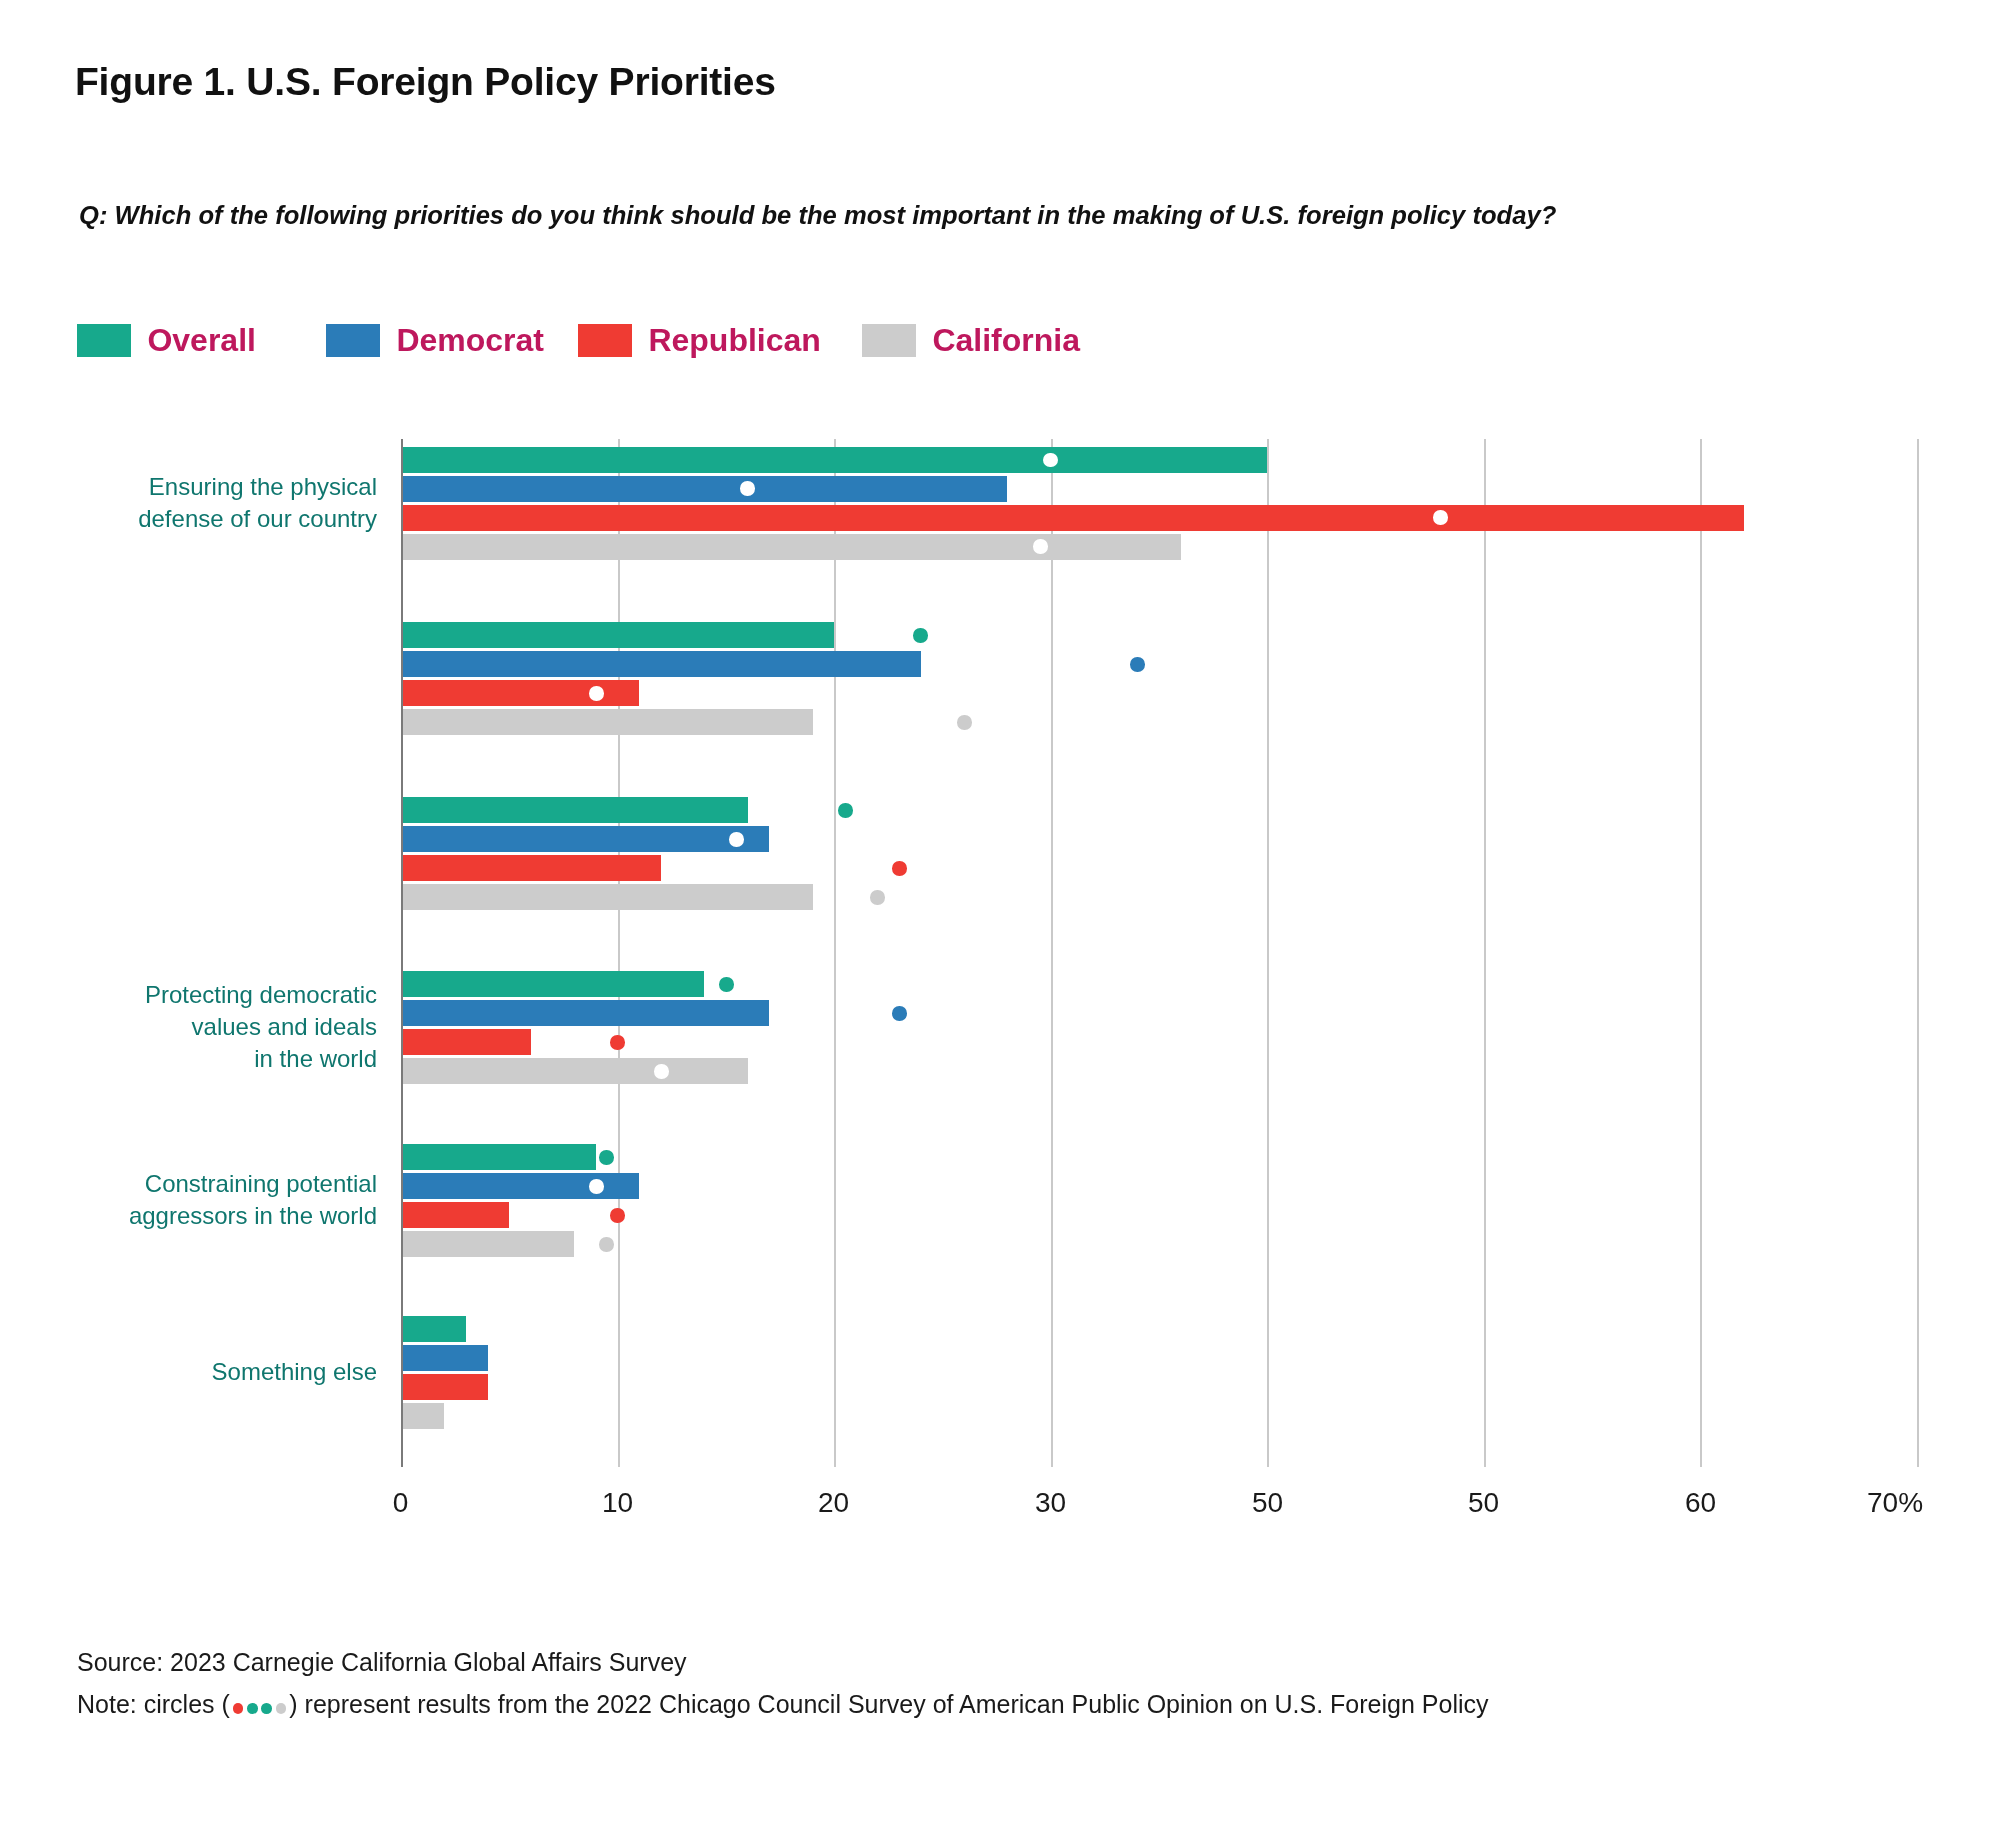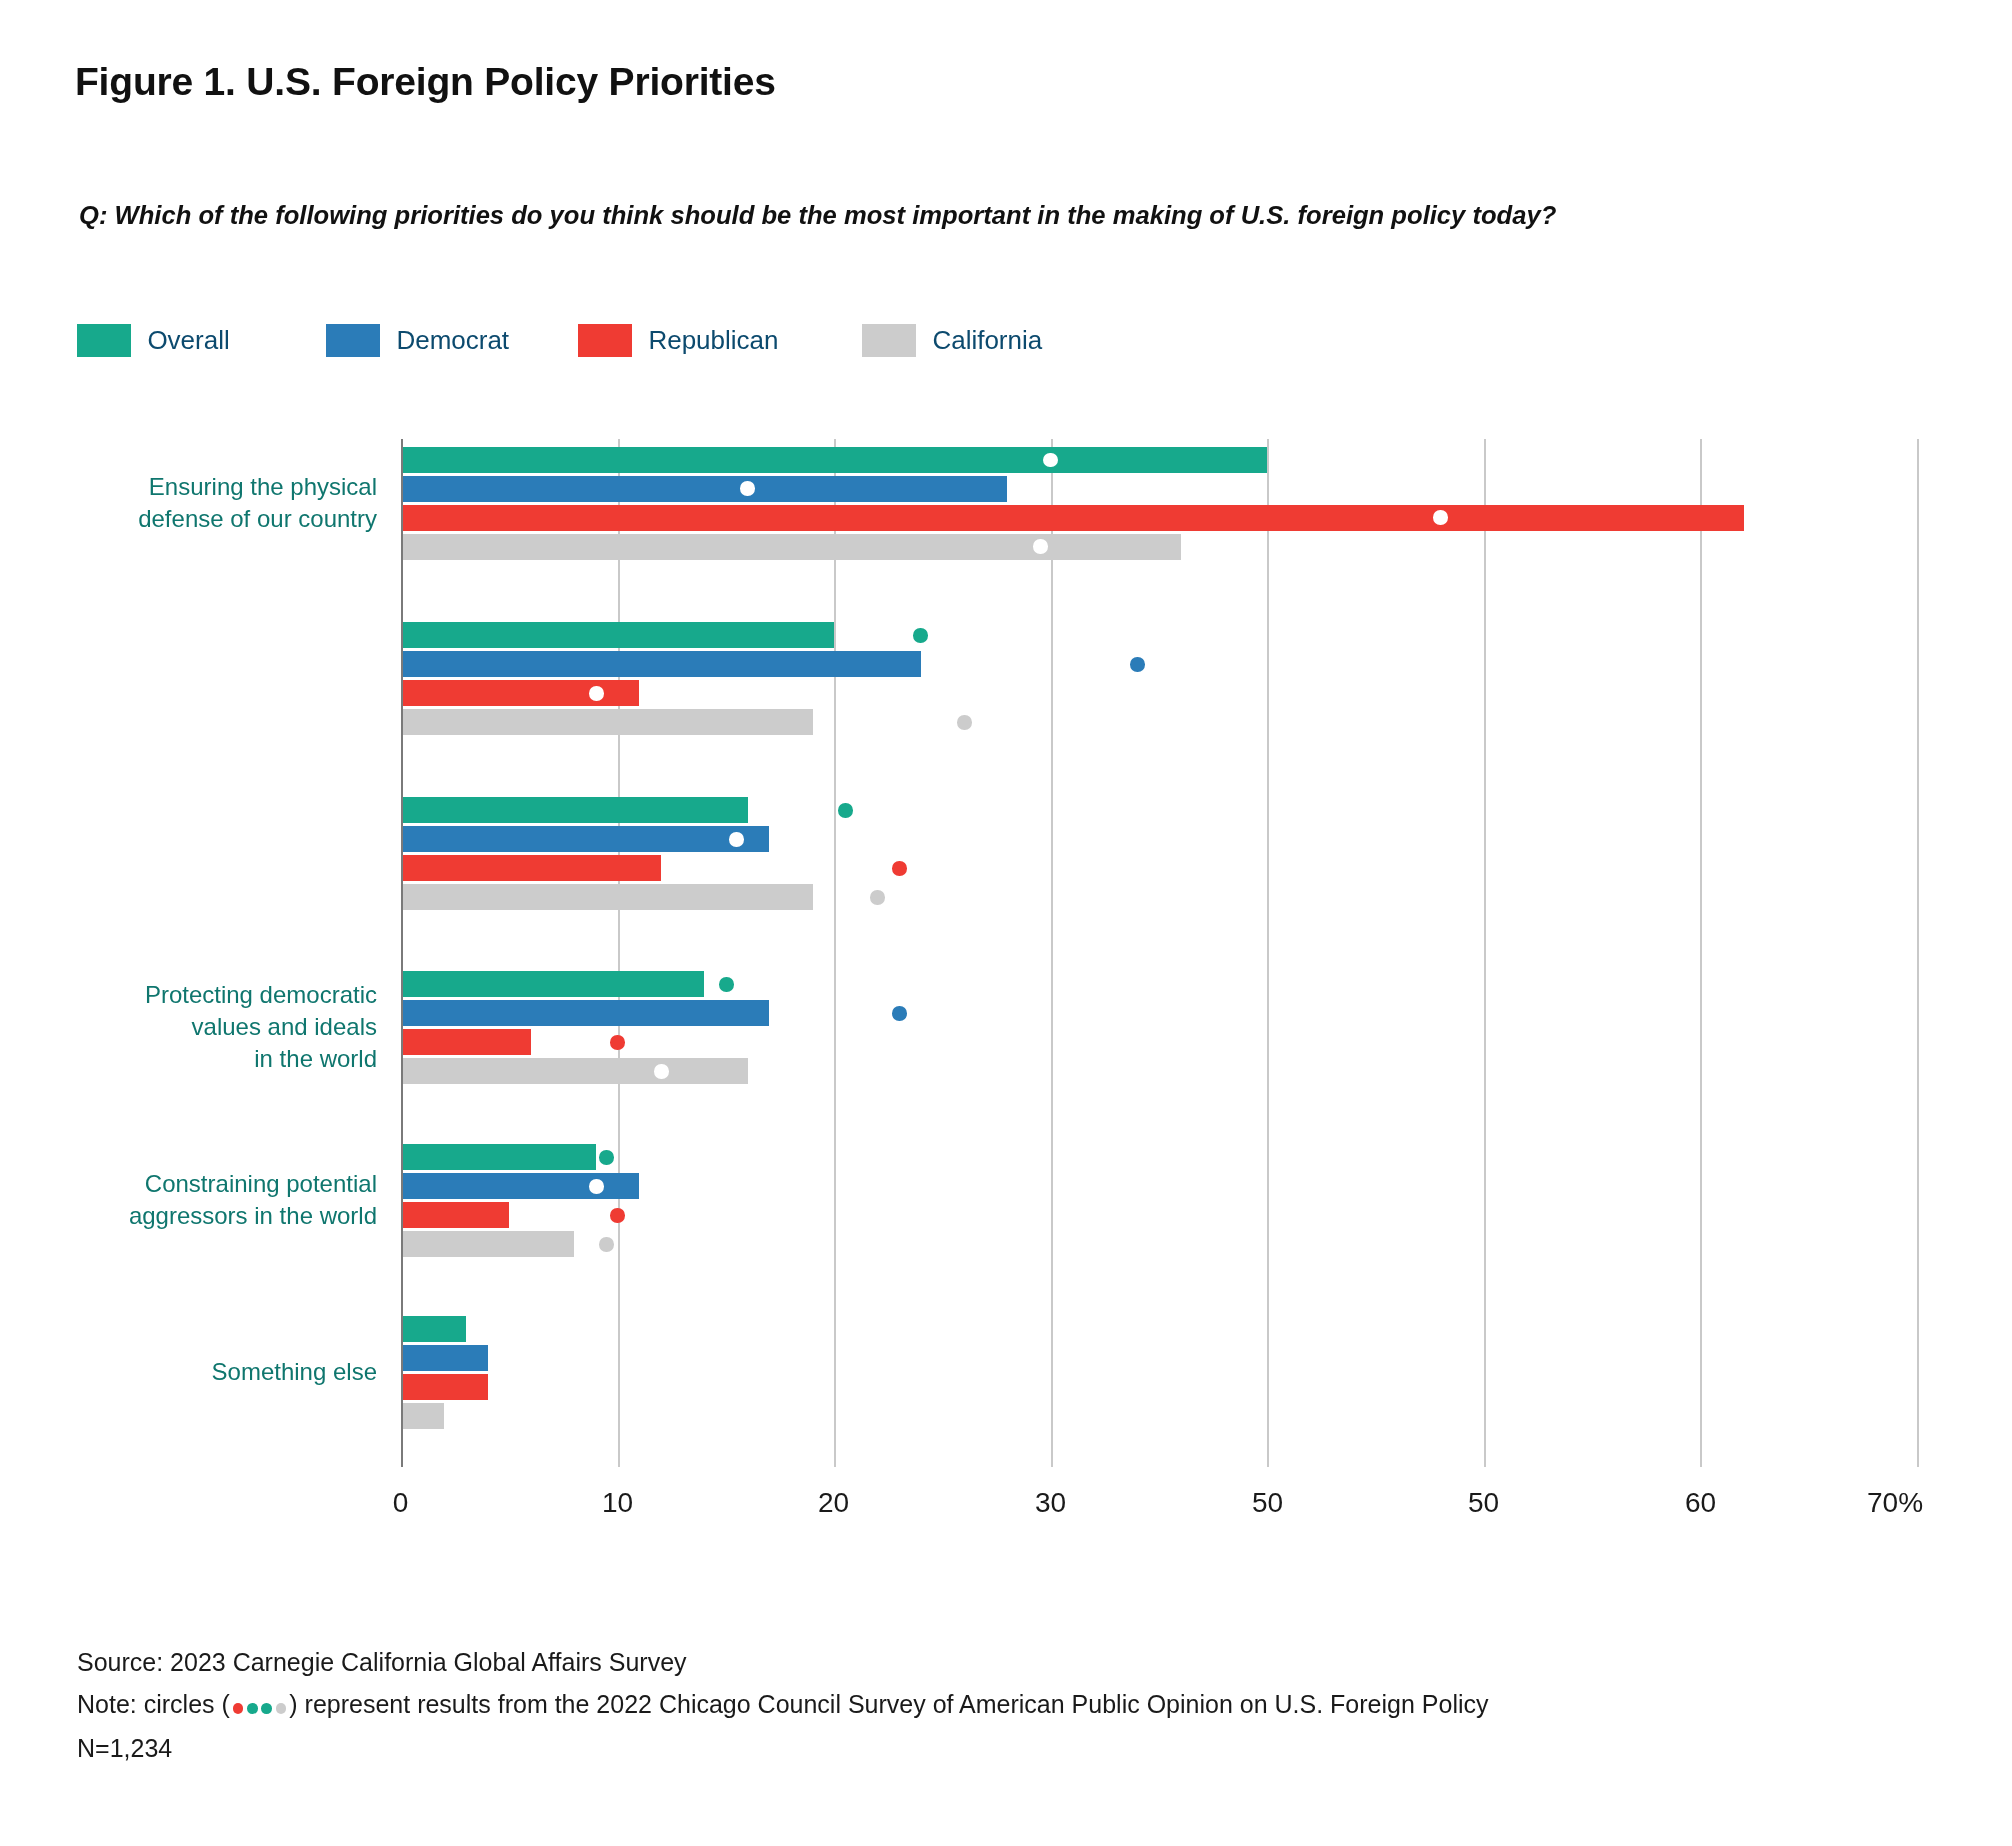--- a/index.html
+++ b/index.html
@@ -52,23 +52,23 @@
     height: 39px;
     display: flex;
     align-items: center;
   }
   .legend-swatch {
     width: 54px;
     height: 33px;
     margin-right: 16.4px;
   }
   .legend-label {
-    font-size: 26px;
-    font-weight: normal;
-    color: #0c4a6e;
+    font-size: 32px;
+    font-weight: bold;
+    color: #be185d;
     white-space: nowrap;
   }
   
   .plot {
     position: absolute;
     left: 401px;
     top: 439px;
     width: 1516px;
     height: 1028px;
   }
@@ -243,17 +243,16 @@
       <div class="xtick" style="left: 1044px; width: 77px;">50</div>
       <div class="xtick" style="left: 1261px; width: 77px;">60</div>
       <div class="xpct" style="left: 1466px;">70%</div>
     </div>
 
   <div class="footer">
     <div>Source: 2023 Carnegie California Global Affairs Survey</div>
     <div>
       <span>Note: circles (</span><span class="note-dots" id="note-dots"><span class="note-dot" style="background: rgb(239, 59, 51);"></span><span class="note-dot" style="background: rgb(23, 169, 140);"></span><span class="note-dot" style="background: rgb(23, 169, 140);"></span><span class="note-dot" style="background: rgb(204, 204, 204);"></span></span><span>) represent results from the 2022 Chicago Council Survey of American Public Opinion on U.S. Foreign Policy</span>
     </div>
-    <div>N=1,234</div>
   </div>
 
 </div>
 
 
 </body></html>

